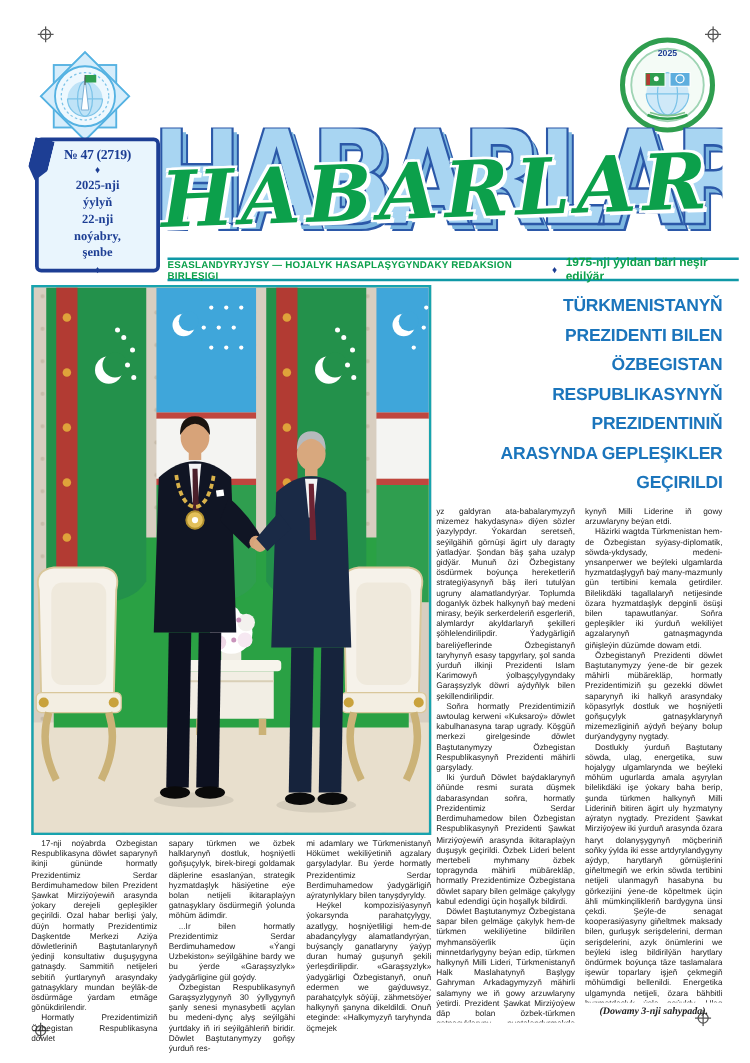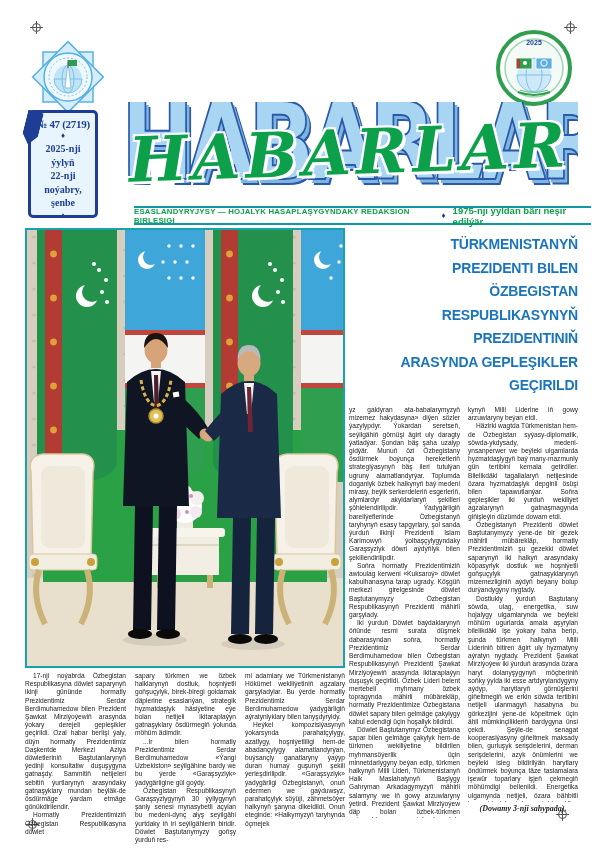--- a/index.html
+++ b/index.html
@@ -15,21 +15,21 @@
     position:absolute; left:112px; top:36px; width:396px;
     font-family:"Liberation Serif", serif; font-weight:bold;
     font-size:13px; line-height:16.5px; color:#1e41a1;
     text-align:center; white-space:pre-line;
   }
   .emblem { position:absolute; }
   .emblem-left { left:27px; top:36px; }
   .emblem-right { left:494px; top:28px; }
   
   .issuebox {
-    position:absolute; left:28px; top:110px; width:70px; height:108px;
+    position:absolute; left:28px; top:110px; width:100px; height:108px;
     background:#e9f5fd; border:3px solid #1d3e94; border-radius:5px;
     text-align:center; color:#1d3e94;
     font-family:"Liberation Serif", serif; font-weight:bold;
     padding-top:5px; z-index:3;
   }
   .issuebox .ribbon {
     position:absolute; left:-7px; top:-2px; width:16px; height:34px;
     background:#1d3e94; clip-path:polygon(0 0,100% 0,100% 70%,50% 100%,0 70%);
     transform:rotate(14deg); z-index:-1;
   }

